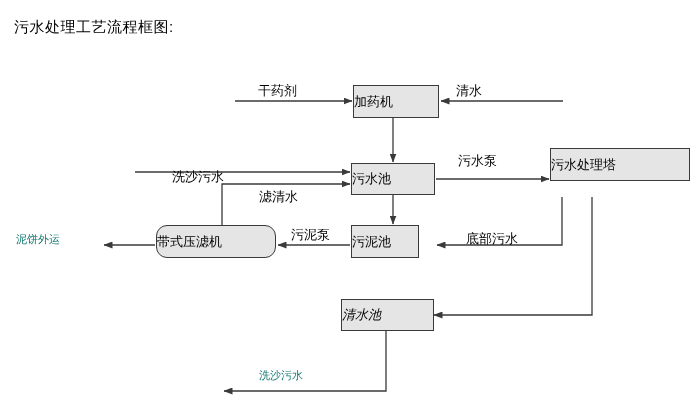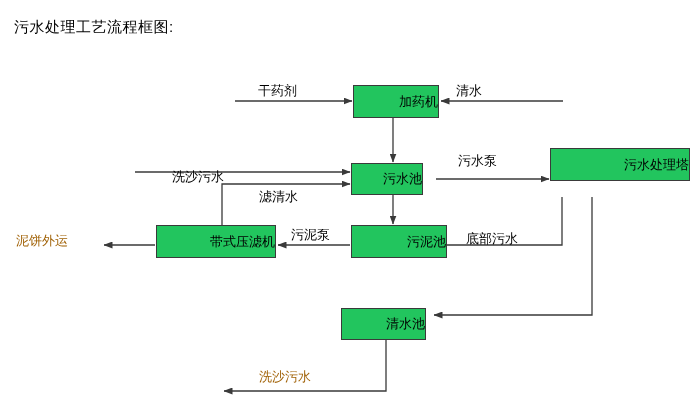--- a/index.html
+++ b/index.html
@@ -28,40 +28,40 @@
     position: absolute;
     left: 0;
     top: 0;
     width: 700px;
     height: 420px;
   }
   .node-box {
     position: absolute;
     box-sizing: border-box;
     border: 1px solid #3a3a3a;
-    background: #22c55e;
+    background: #e5e5e5;
     display: flex;
     align-items: center;
-    justify-content: flex-end;
+    justify-content: flex-start;
     font-size: 13px;
     white-space: nowrap;
     color: #000000;
   }
   .edge-label {
     position: absolute;
     font-size: 13px;
     white-space: nowrap;
     color: #000000;
     background: transparent;
   }
   .terminal-label {
     position: absolute;
-    font-size: 13px;
+    font-size: 11px;
     white-space: nowrap;
-    color: #a16207;
+    color: #0f766e;
   }
 </style>
 </head>
 <body>
 
 <div id="page-title">污水处理工艺流程框图:</div>
 
 <svg id="diagram-canvas" viewBox="0 0 700 420" xmlns="http://www.w3.org/2000/svg">
   <defs>
     <marker id="arrowhead" markerWidth="9" markerHeight="7" refX="8.5" refY="3.5" orient="auto" markerUnits="userSpaceOnUse">
@@ -93,33 +93,33 @@
 
     <path d="M 592 197 L 592 315 L 434 315" marker-end="url(#arrowhead)"></path>
 
     <path d="M 386 331 L 386 391 L 224 391" marker-end="url(#arrowhead)"></path>
   </g>
 </svg>
 
 <div class="node-box" style="left:353px; top:85px; width:86px; height:33px;">
   <span>加药机</span>
 </div>
-<div class="node-box" style="left:351px; top:163px; width:72px; height:32px;">
+<div class="node-box" style="left:351px; top:163px; width:84px; height:32px;">
   <span>污水池</span>
 </div>
 <div class="node-box" style="left:550px; top:148px; width:140px; height:33px;">
   <span>污水处理塔</span>
 </div>
-<div class="node-box" style="left:156px; top:225px; width:120px; height:33px;">
+<div class="node-box" style="left:156px; top:225px; width:120px; height:33px;border-radius:11px;">
   <span>带式压滤机</span>
 </div>
-<div class="node-box" style="left:351px; top:225px; width:96px; height:33px;">
+<div class="node-box" style="left:351px; top:225px; width:68px; height:33px;">
   <span>污泥池</span>
 </div>
-<div class="node-box" style="left:341px; top:308px; width:85px; height:32px;">
+<div class="node-box" style="left:341px; top:299px; width:93px; height:32px;font-style:italic;">
   <span>清水池</span>
 </div>
 
 <div class="edge-label" style="left:258px; top:82px;">干药剂</div>
 <div class="edge-label" style="left:456px; top:82px;">清水</div>
 <div class="edge-label" style="left:172px; top:168px;">洗沙污水</div>
 <div class="edge-label" style="left:458px; top:152px;">污水泵</div>
 <div class="edge-label" style="left:259px; top:188px;">滤清水</div>
 <div class="edge-label" style="left:291px; top:226px;">污泥泵</div>
 <div class="edge-label" style="left:466px; top:230px;">底部污水</div>

